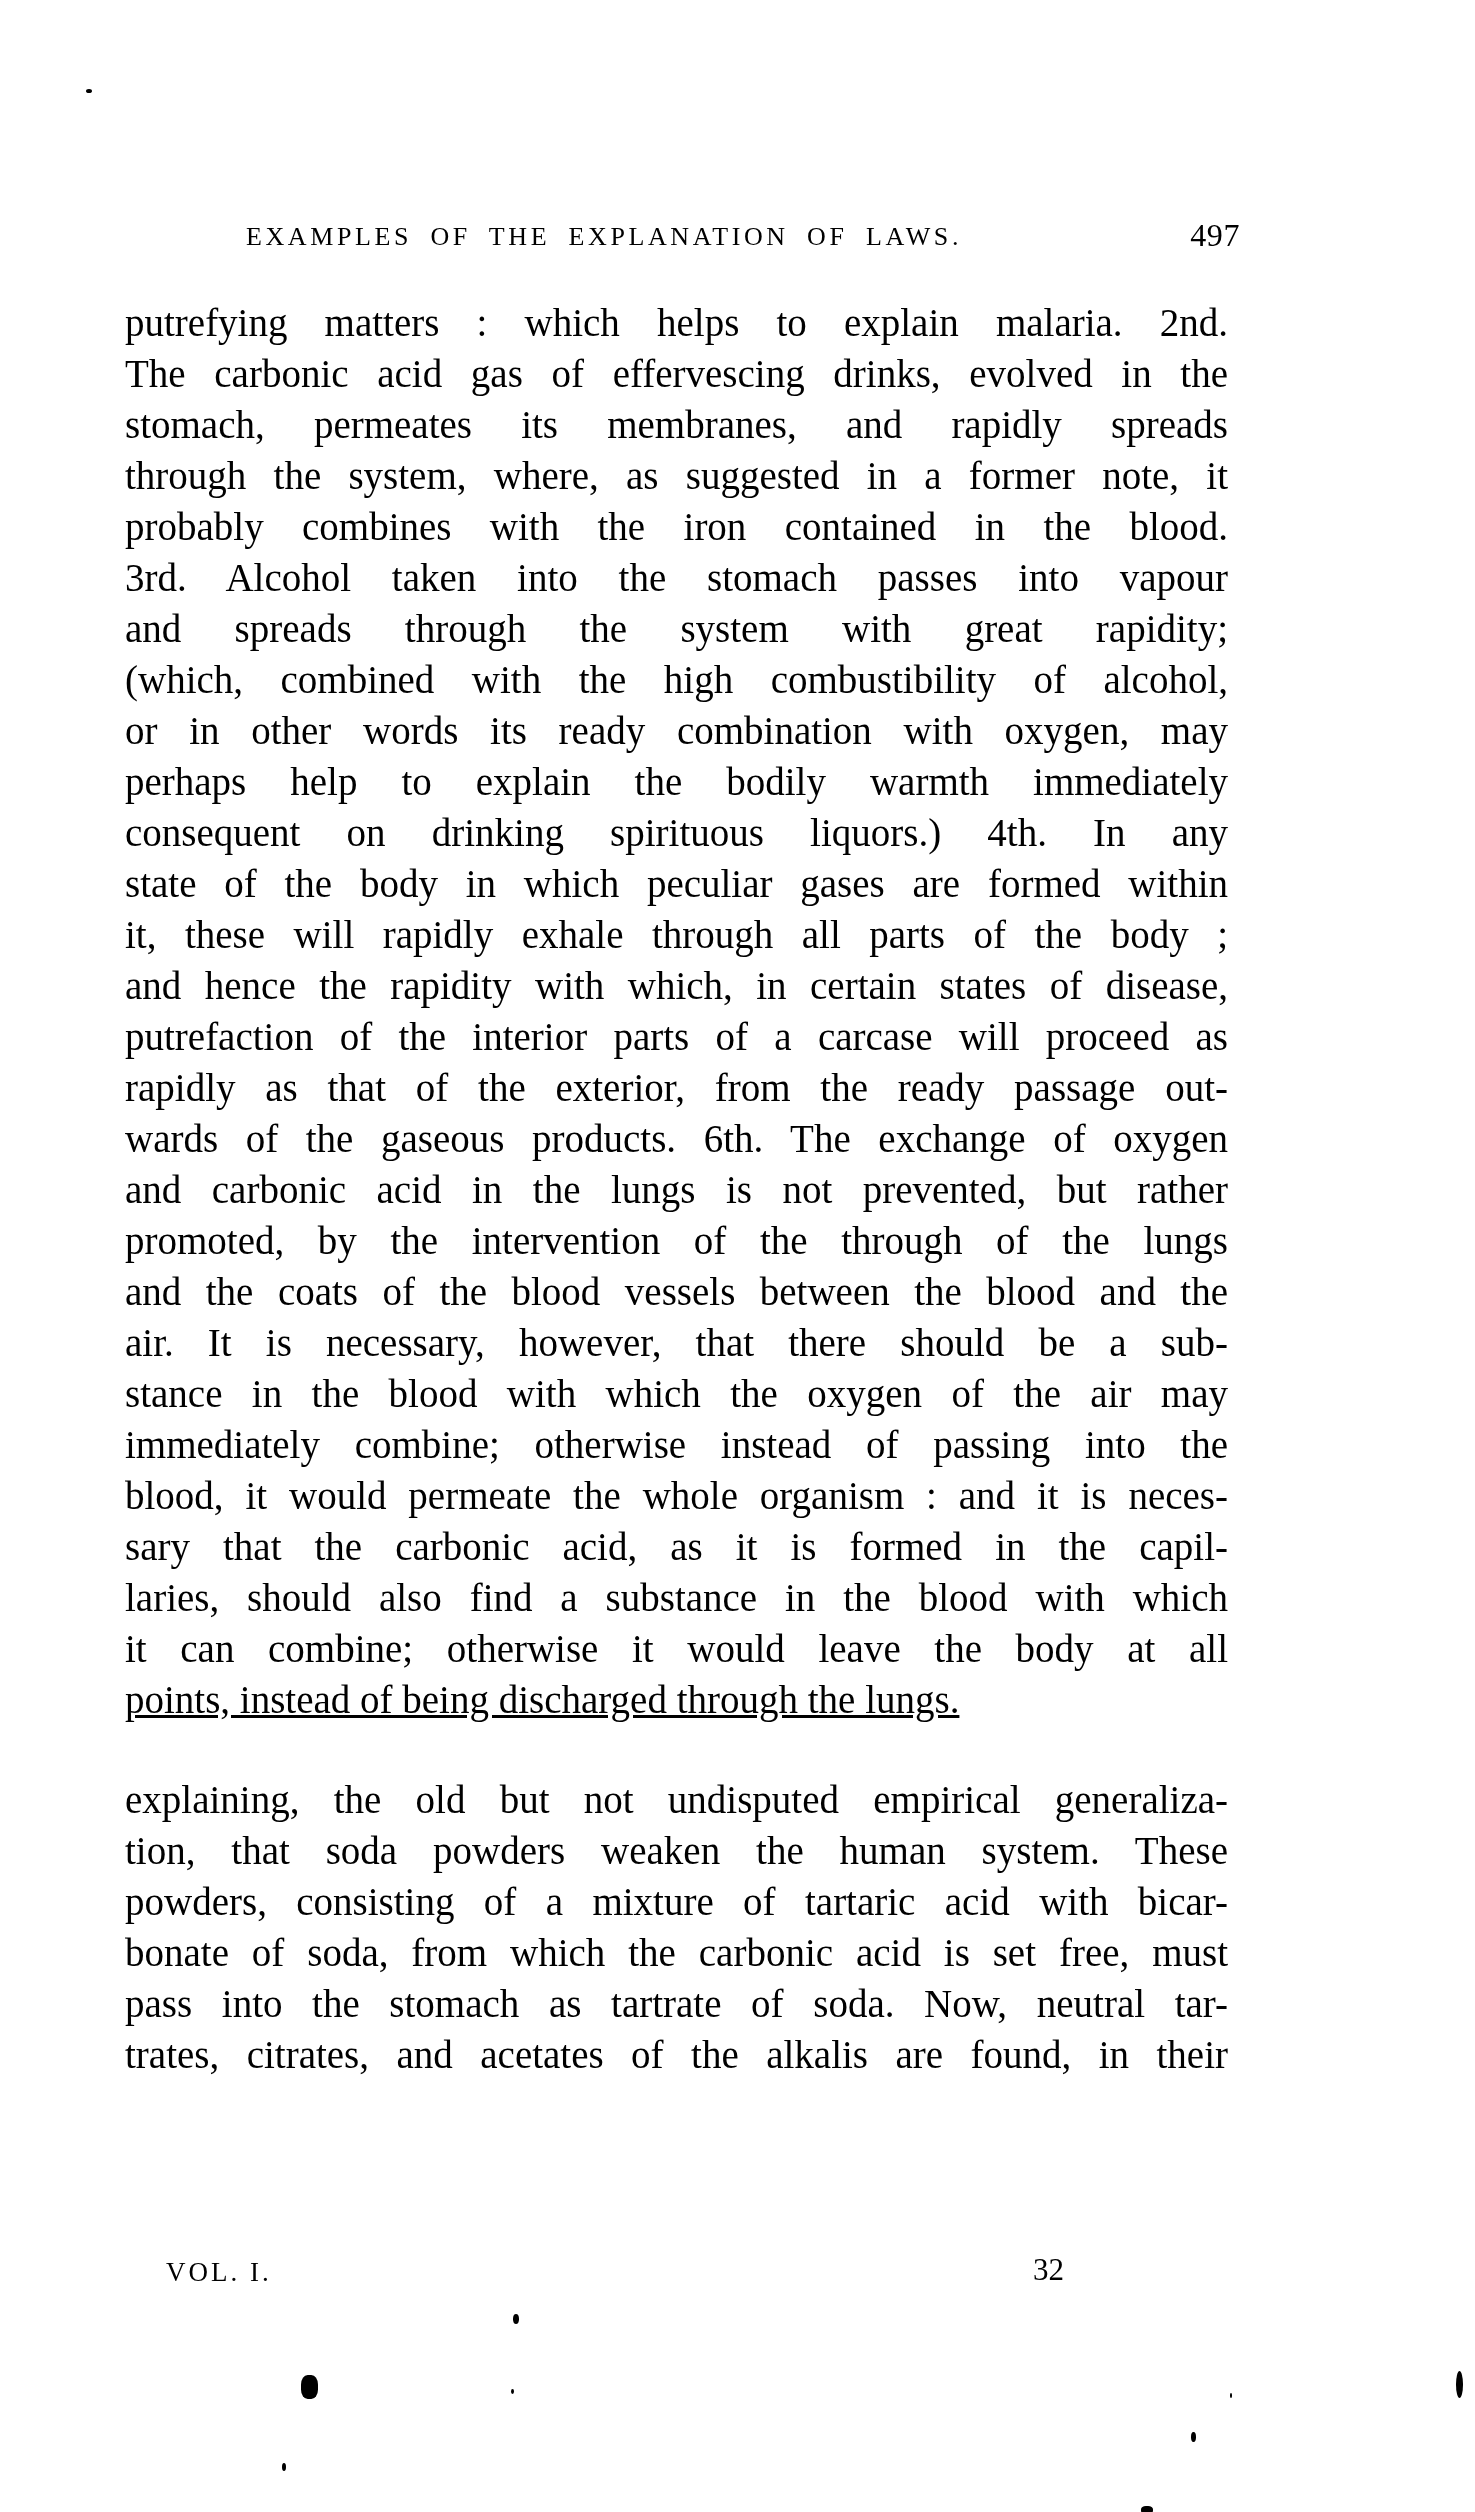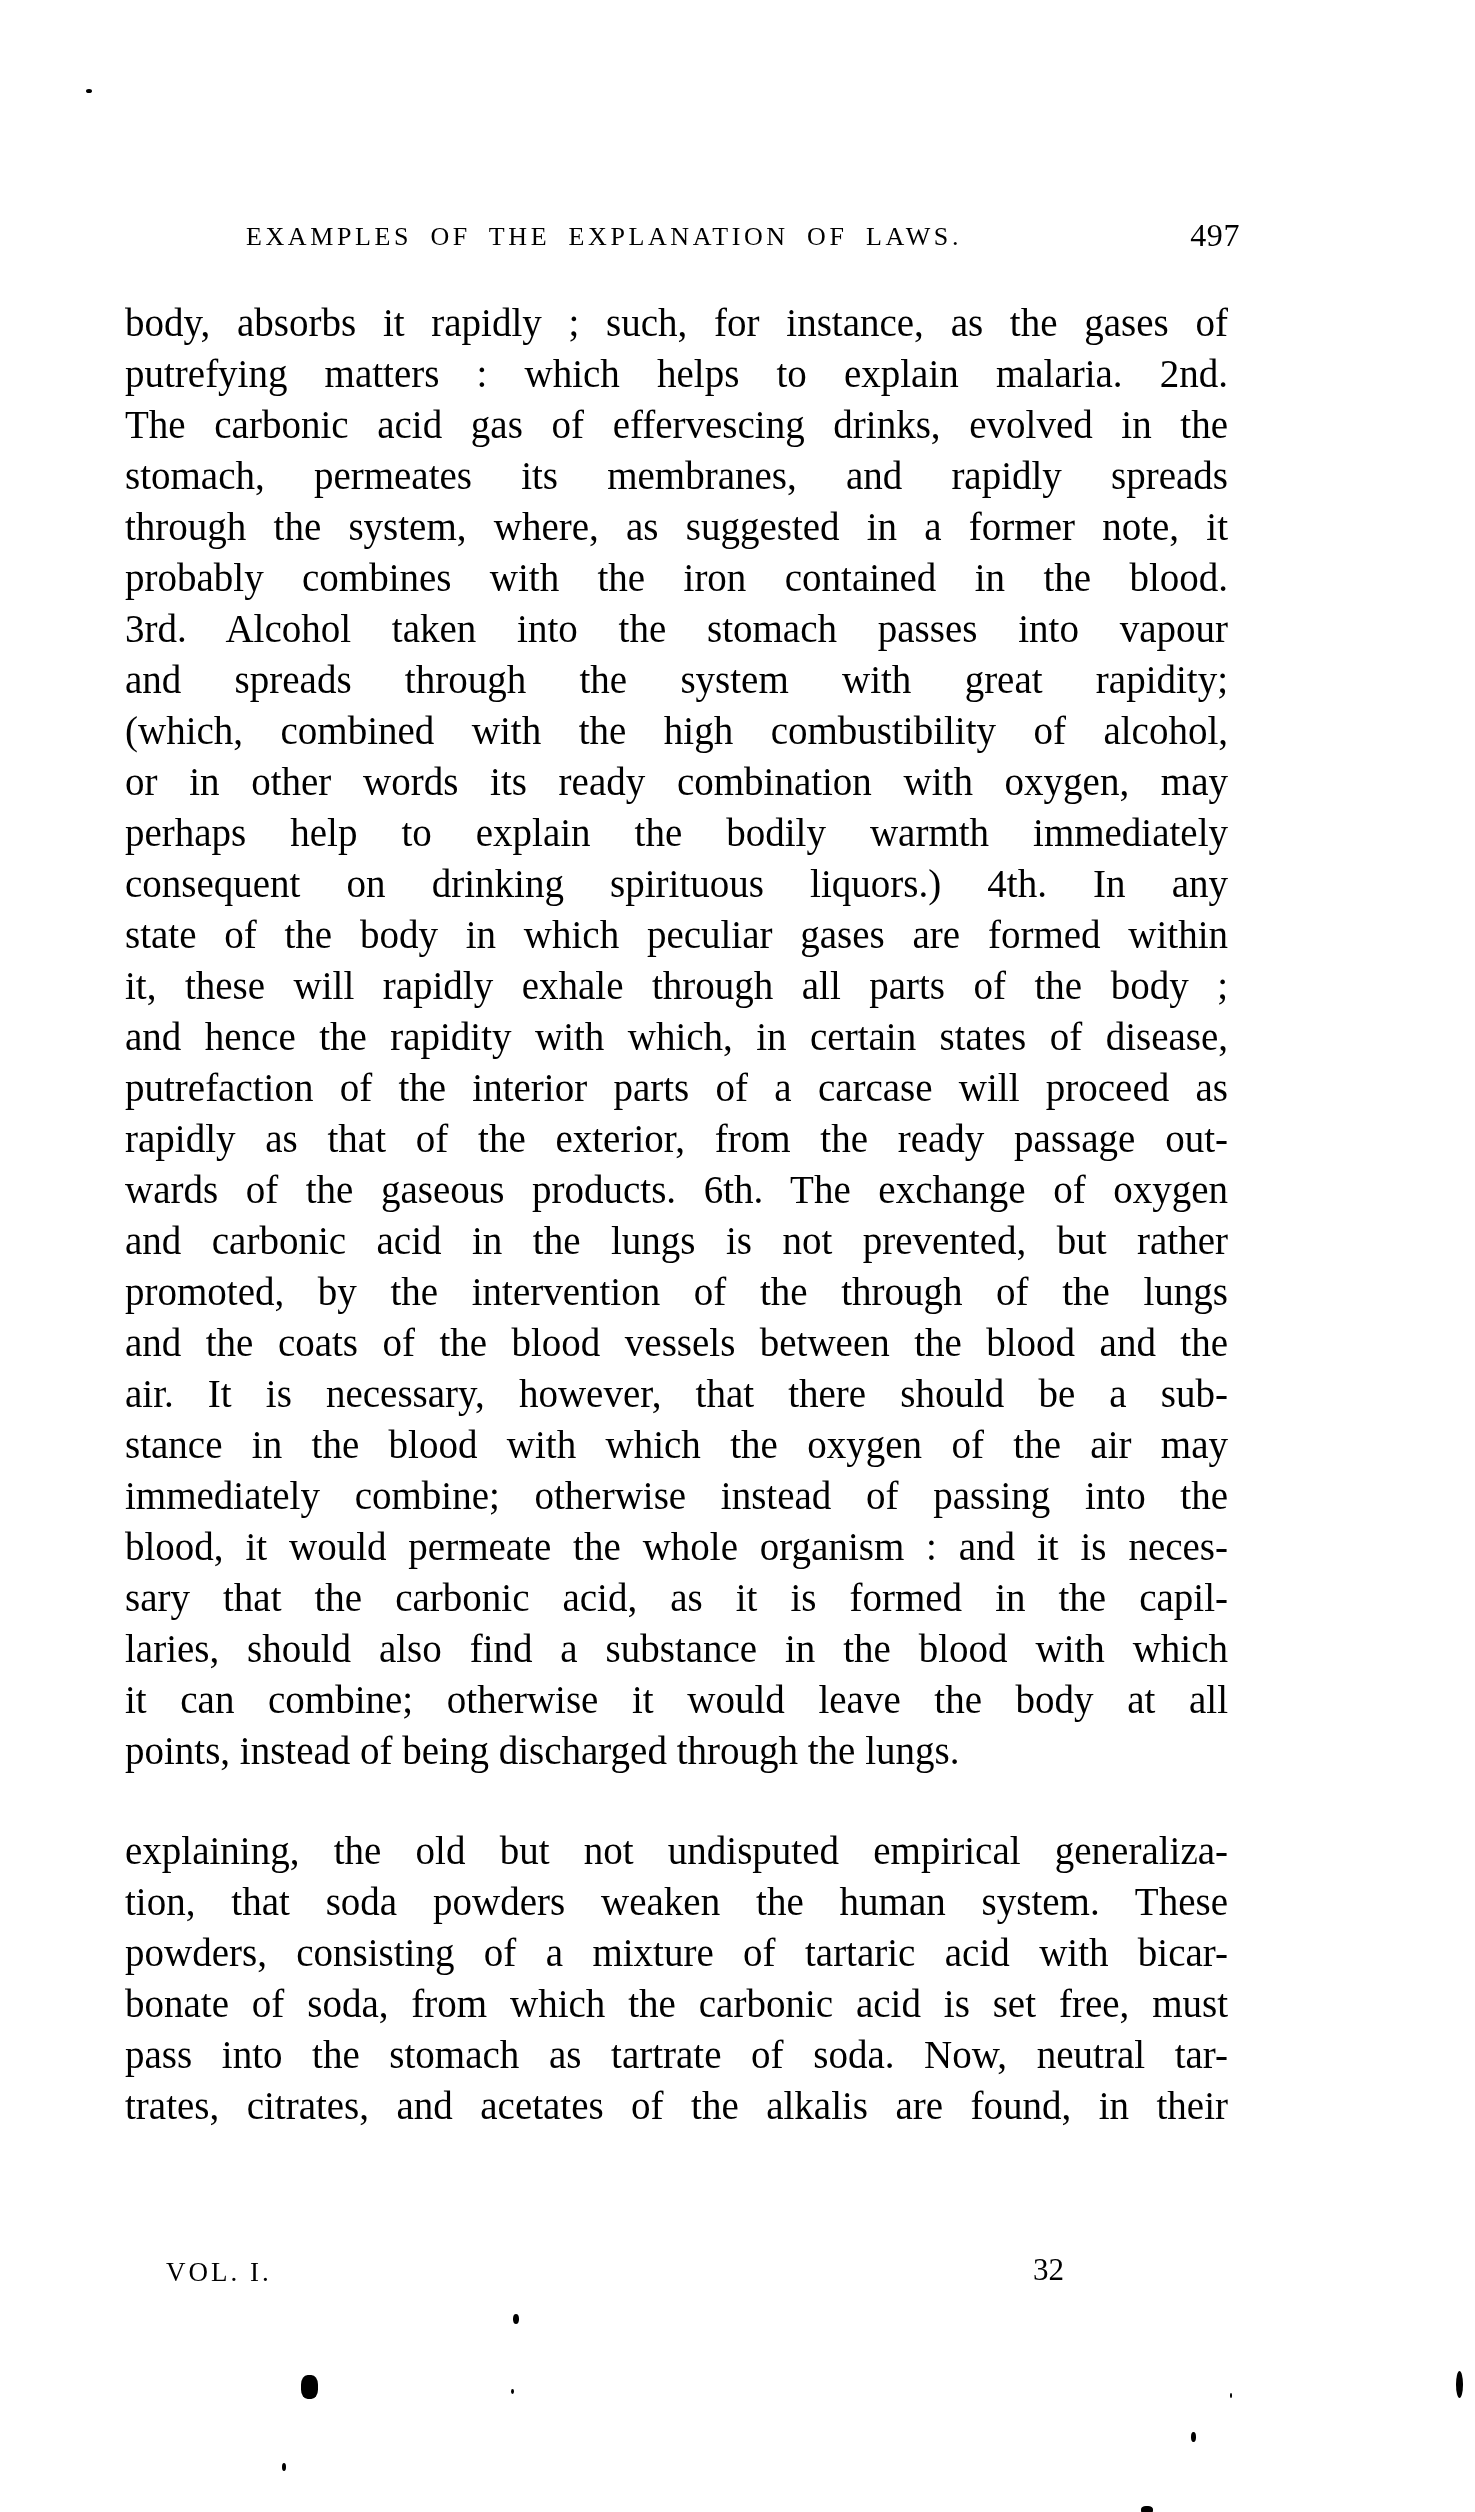--- a/index.html
+++ b/index.html
@@ -8,39 +8,38 @@
   .running-head {
     position: absolute; left: 232px; top: 222px; width: 994px;
     font-size: 26px; letter-spacing: 3.6px; word-spacing: 8.3px; margin-left: 14px;
   }
   .running-head .page-num { position: absolute; right: 0; top: -4.8px; font-size: 32px; letter-spacing: 0.6px; }
   .body-text {
     position: absolute; left: 125px; top: 297px; width: 1103px;
     font-size: 39px; line-height: 51px;
   }
   .line { display: block; text-align: justify; text-align-last: justify; white-space: nowrap; height: 51px; overflow: visible; }
-  .line.last { text-align-last: left; }
+  .line.last { text-align-last: left; text-decoration: underline; }
   .line.indent { text-indent: 60px; }
   .para-gap { height: 49px; }
   .footer { position: absolute; top: 2252px; left: 0; width: 1476px; font-size: 31px; }
   .footer .sig { position: absolute; left: 166px; letter-spacing: 3px; font-size: 27px; top: 4.8px; }
   .footer .sheet { position: absolute; left: 1033px; font-family: Liberation Serif, serif; }
   .speck { position: absolute; background: #000; border-radius: 50%; }
 </style>
 </head>
 <body>
 
 <div class="running-head serif">
   <span>EXAMPLES OF THE EXPLANATION OF LAWS.</span>
   <span class="page-num">497</span>
 </div>
 
 <div class="body-text serif">
   <div id="para-0">
-      <span class="line">body, absorbs it rapidly ; such, for instance, as the gases of</span>
       <span class="line">putrefying matters : which helps to explain malaria. 2nd.</span>
       <span class="line">The carbonic acid gas of effervescing drinks, evolved in the</span>
       <span class="line">stomach, permeates its membranes, and rapidly spreads</span>
       <span class="line">through the system, where, as suggested in a former note, it</span>
       <span class="line">probably combines with the iron contained in the blood.</span>
       <span class="line">3rd. Alcohol taken into the stomach passes into vapour</span>
       <span class="line">and spreads through the system with great rapidity;</span>
       <span class="line">(which, combined with the high combustibility of alcohol,</span>
       <span class="line">or in other words its ready combination with oxygen, may</span>
       <span class="line">perhaps help to explain the bodily warmth immediately</span>

